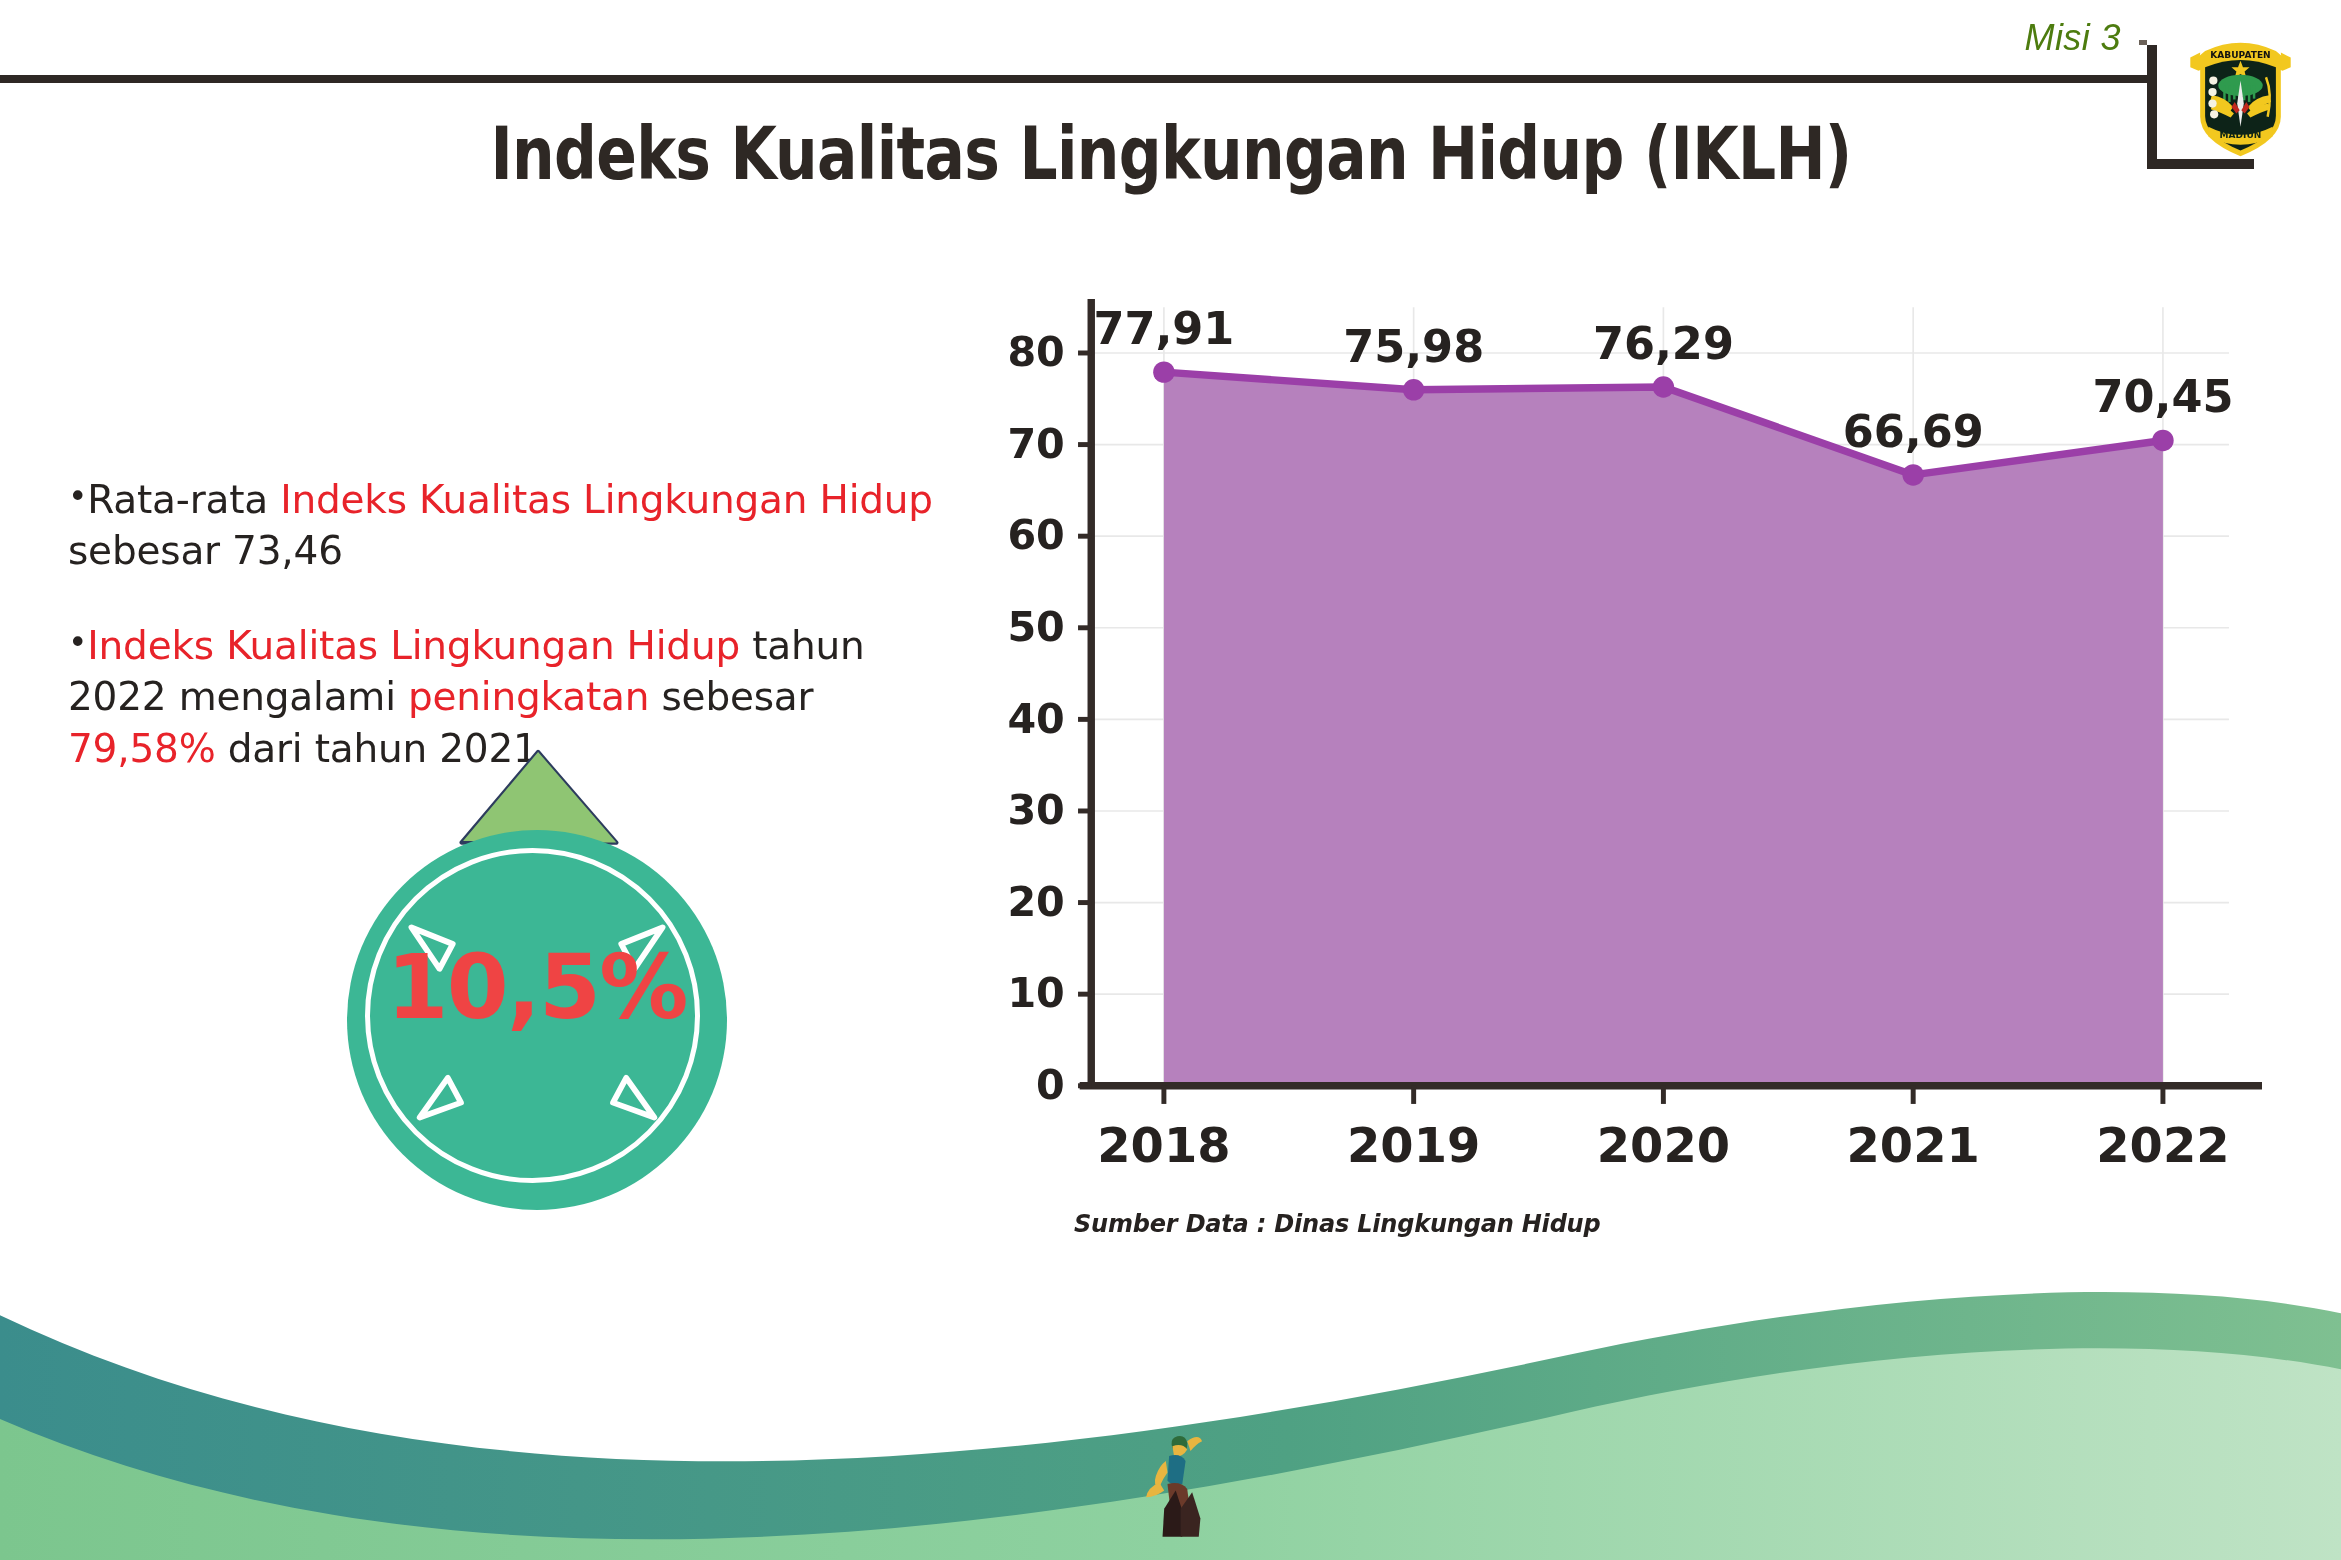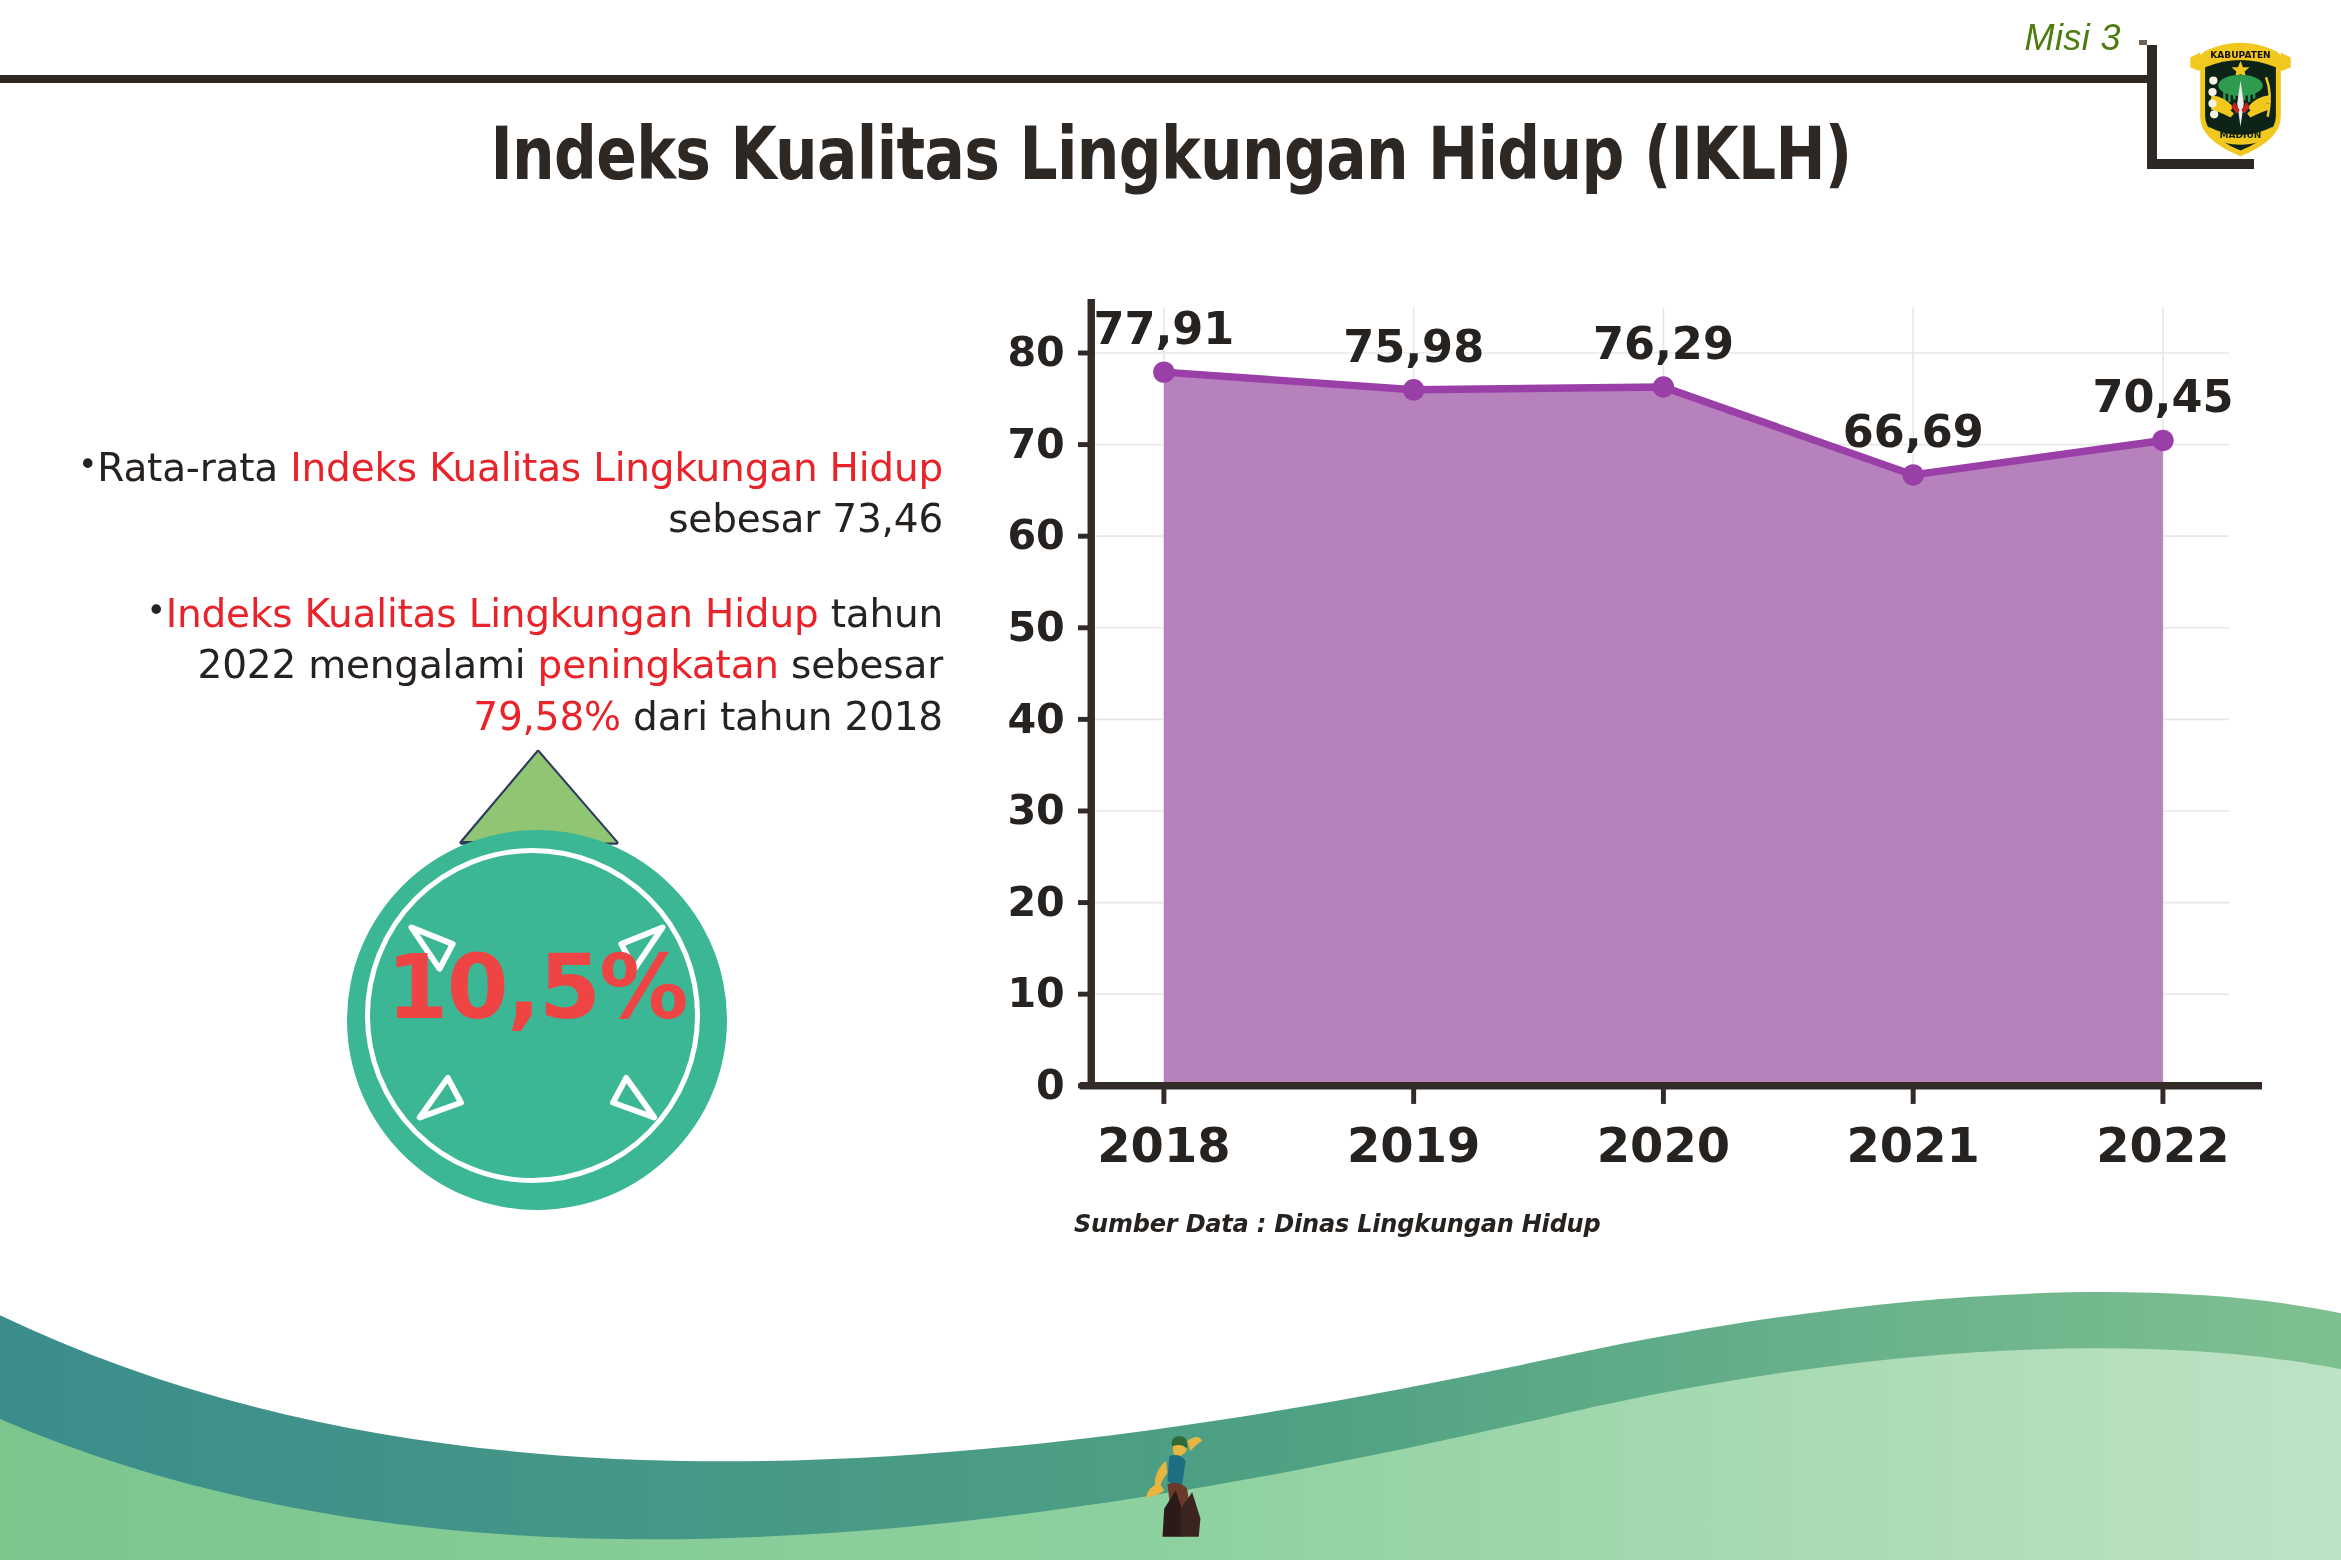--- a/index.html
+++ b/index.html
@@ -81,23 +81,22 @@
     font-size: 73px;
     color: #2E2824;
     letter-spacing: -0.8px;
     transform: scaleX(0.82);
   }
 
   
   #bullets {
     position: absolute;
     left: 68px;
-    top: 442px;
+    top: 474px;
     width: 875px;
-    text-align: right;
   }
   .bullet-item {
     font-family: "DejaVu Sans", sans-serif;
     font-size: 39px;
     line-height: 1.32;
     color: #262220;
     margin-bottom: 43px;
     letter-spacing: -0.2px;
   }
   .bullet-dot {
@@ -244,21 +243,21 @@
   </svg>
 </div>
 
 <div id="page-title">Indeks Kualitas Lingkungan Hidup (IKLH)</div>
 
 <div id="bullets">
   <div class="bullet-item">
     <span class="bullet-dot">•</span><span><span>Rata-rata </span><span class="hl-red">Indeks Kualitas Lingkungan Hidup</span><span> sebesar 73,46</span></span>
   </div>
   <div class="bullet-item">
-    <span class="bullet-dot">•</span><span><span class="hl-red">Indeks Kualitas Lingkungan Hidup</span><span> tahun 2022 mengalami </span><span class="hl-red">peningkatan</span><span> sebesar </span><span class="hl-red">79,58%</span><span> dari tahun 2018</span></span>
+    <span class="bullet-dot">•</span><span><span class="hl-red">Indeks Kualitas Lingkungan Hidup</span><span> tahun 2022 mengalami </span><span class="hl-red">peningkatan</span><span> sebesar </span><span class="hl-red">79,58%</span><span> dari tahun 2021</span></span>
   </div>
 </div>
 
 <div id="badge-wrap">
   <svg id="badge-arrow" viewBox="0 0 195 250">
     <polygon points="97,6 192,116 144,116 144,228 50,228 50,116 4,116" fill="#8FC573" stroke="#2D3C5E" stroke-width="5" stroke-linejoin="round"></polygon>
     <polygon points="97,6 192,116 144,116 144,228 52,228 52,114 6,114" fill="#8FC573"></polygon>
   </svg>
   <div id="badge-circle"></div>
   <div id="badge-inner-ring"></div>

